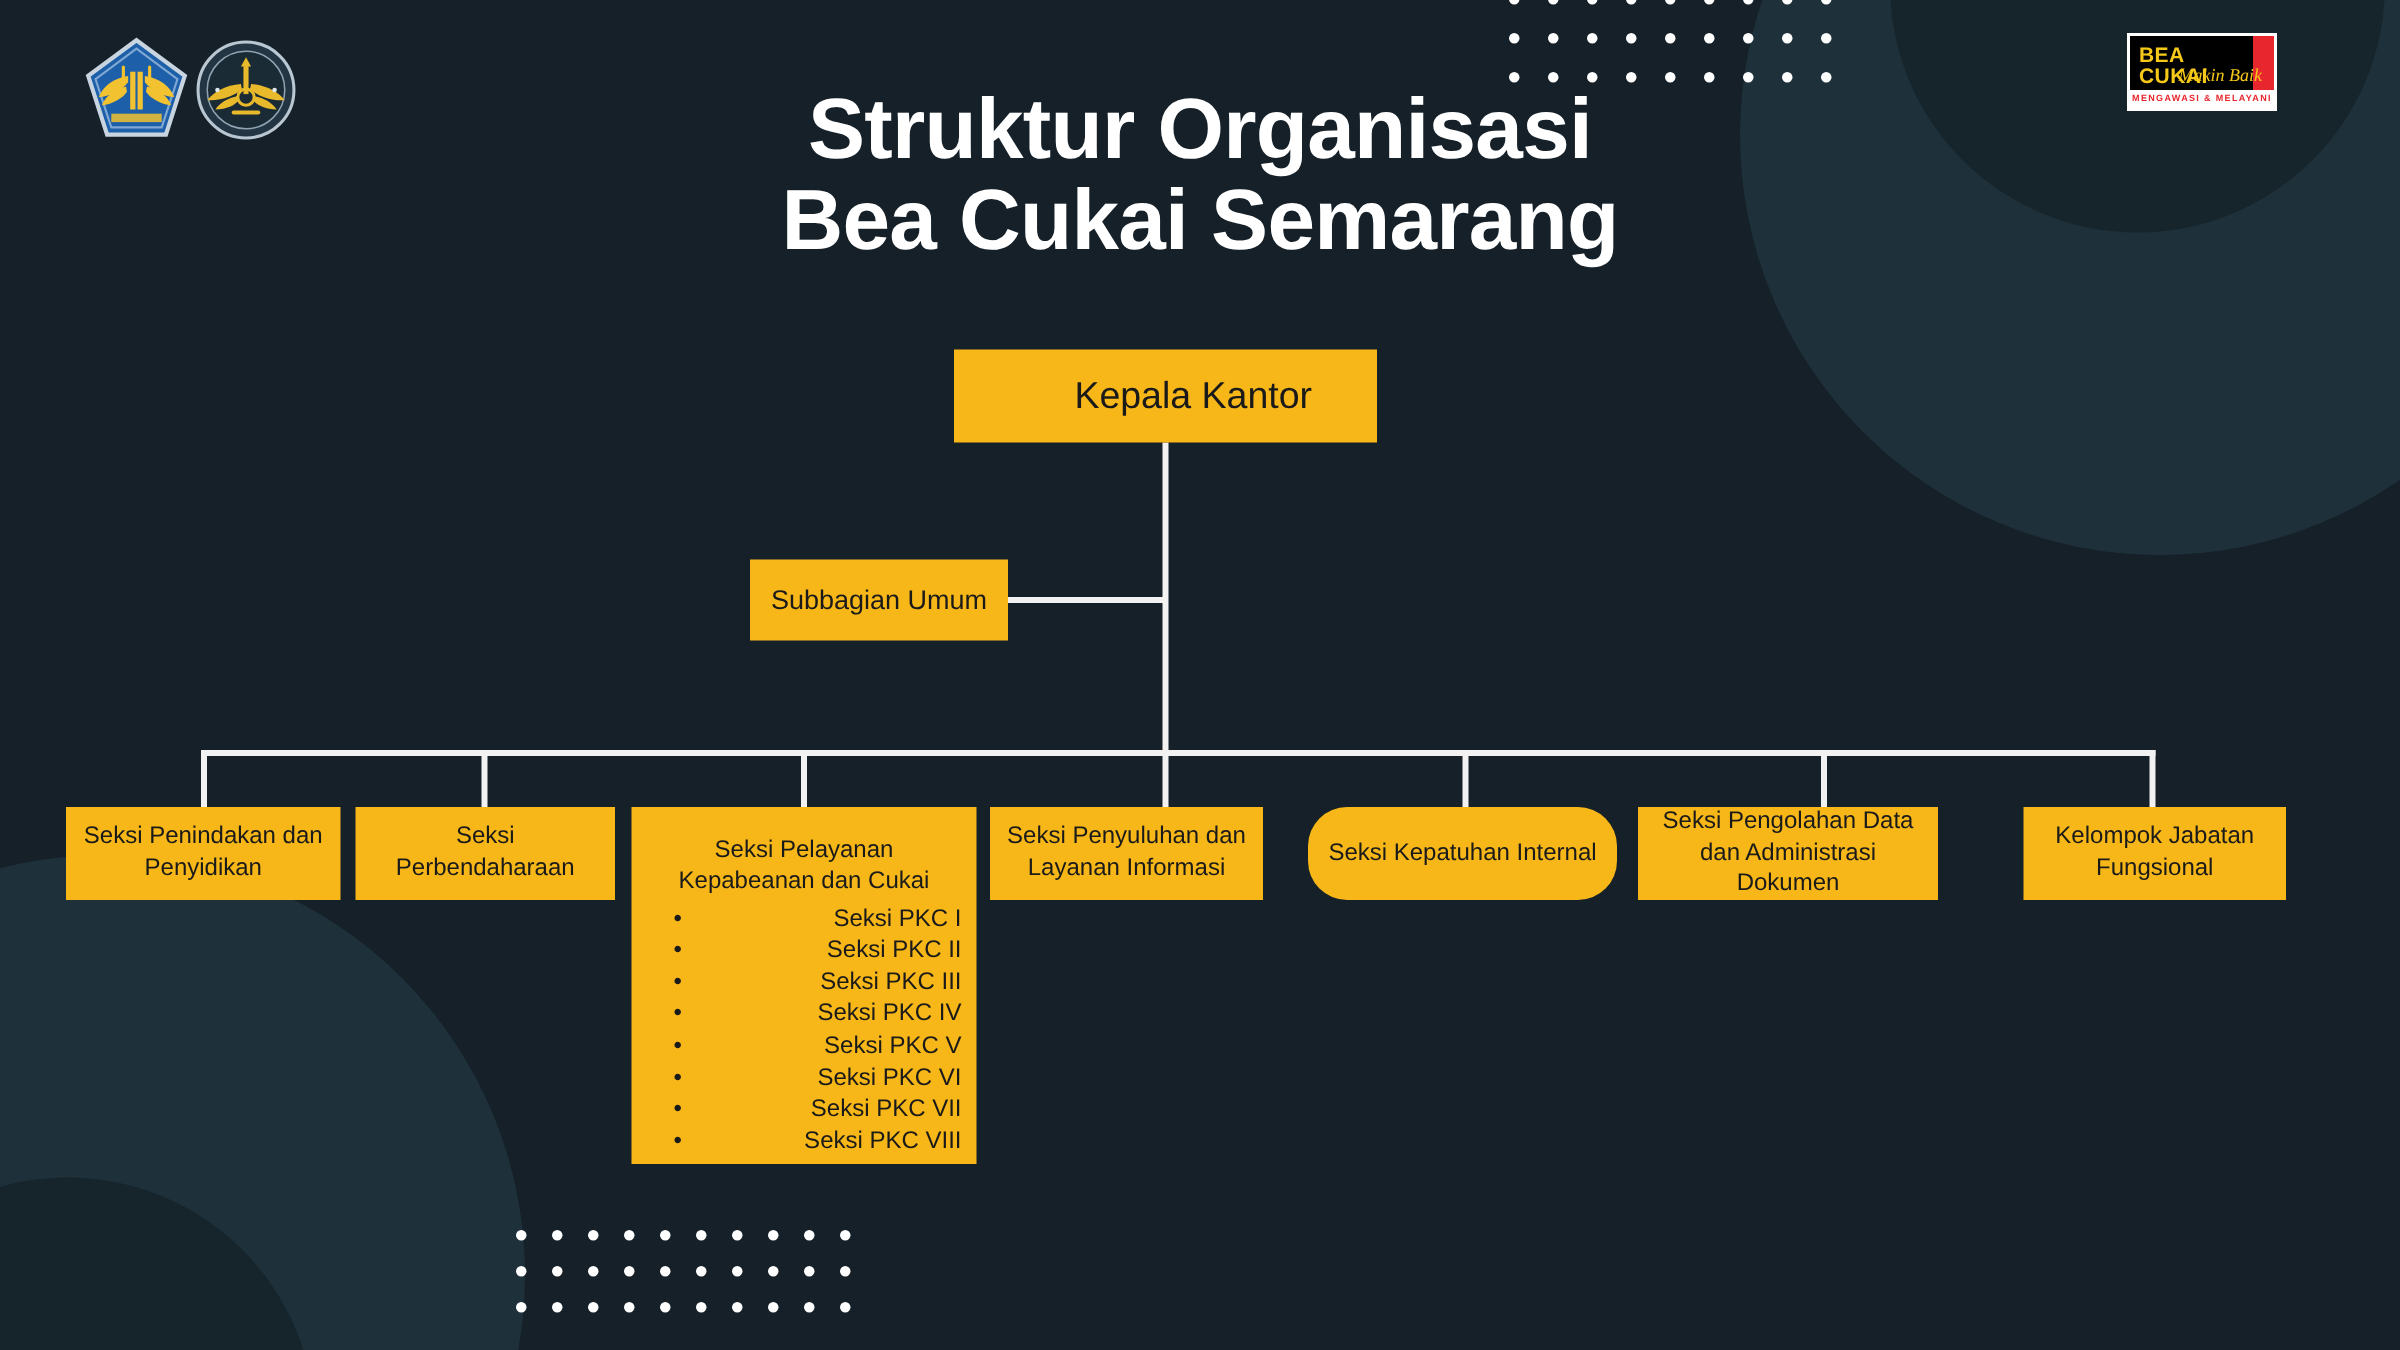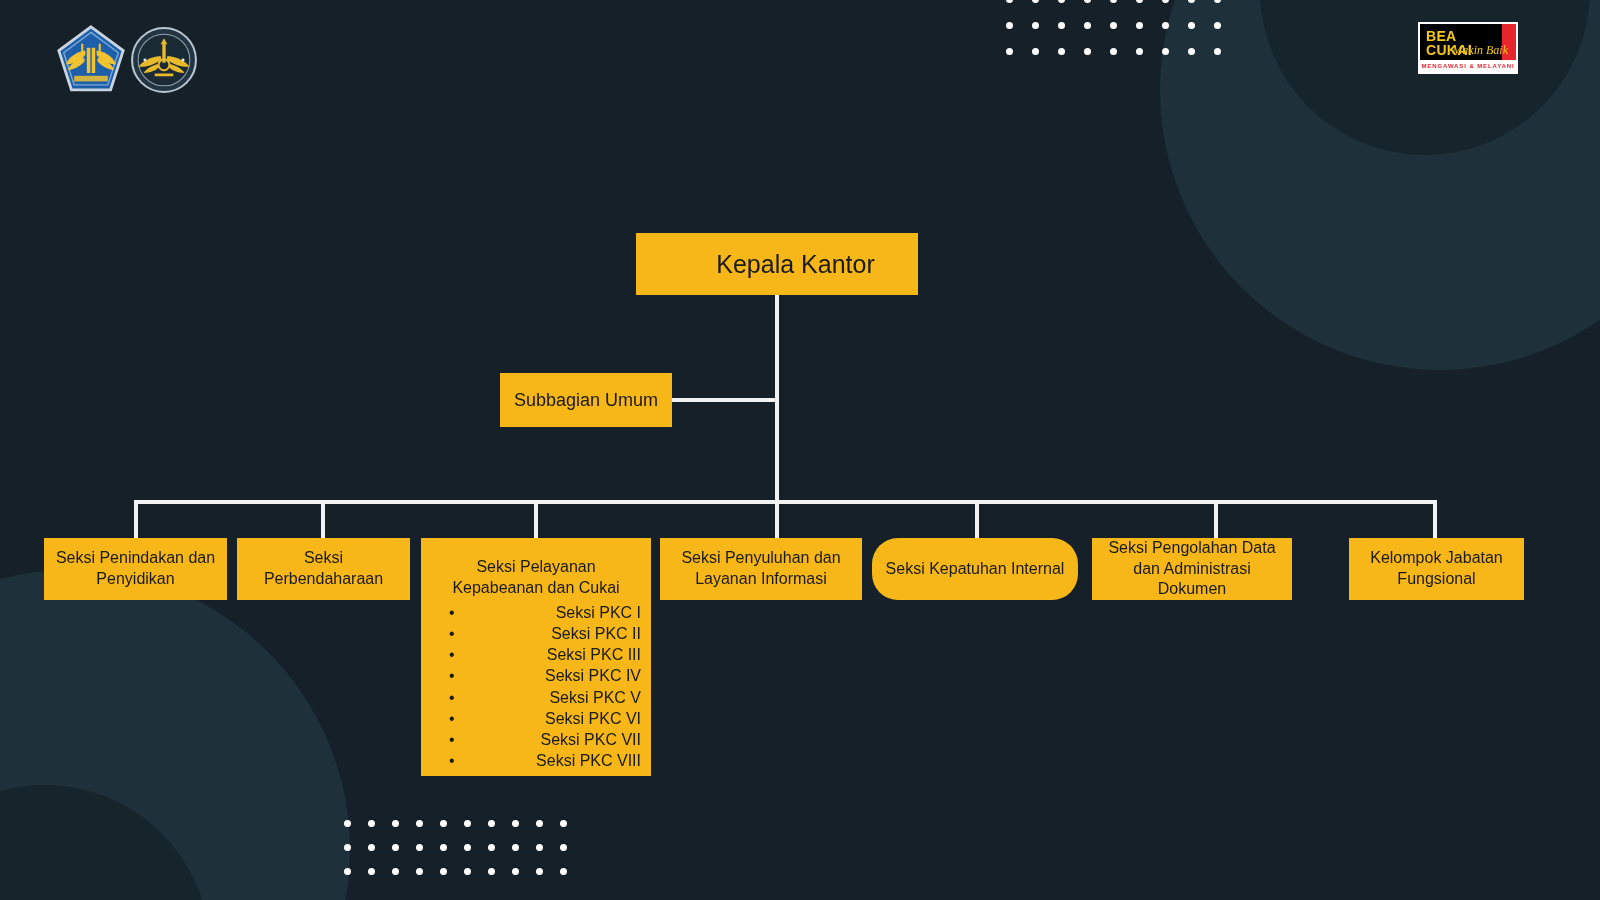--- a/index.html
+++ b/index.html
@@ -229,20 +229,24 @@
     <circle cx="78" cy="50" r="2.2" fill="#dfe8ef"></circle>
   </svg>
 
   <div id="logo-bc-makin-baik">
     <div class="red-strip"></div>
     <div class="bc-title">BEA CUKAI</div>
     <div class="bc-tag">Makin Baik</div>
     <div class="bc-foot">MENGAWASI &amp; MELAYANI</div>
   </div>
 
+  <h1 id="page-title">
+    <span class="line">Struktur Organisasi</span>
+    <span class="line">Bea Cukai Semarang</span>
+  </h1>
 
   <div class="line-v" style="left:775px; top:295px; height:209px;"></div>
   <div class="line-h" style="left:670px; top:398px; width:107px;"></div>
   <div class="line-h" style="left:134px; top:500px; width:1303px;"></div>
 
   <div class="line-v" style="left:134px; top:500px; height:40px;"></div>
   <div class="line-v" style="left:321px; top:500px; height:40px;"></div>
   <div class="line-v" style="left:534px; top:500px; height:40px;"></div>
   <div class="line-v" style="left:775px; top:500px; height:40px;"></div>
   <div class="line-v" style="left:975px; top:500px; height:40px;"></div>
@@ -272,21 +276,21 @@
       <li>Seksi PKC II</li>
       <li>Seksi PKC III</li>
       <li>Seksi PKC IV</li>
       <li>Seksi PKC V</li>
       <li>Seksi PKC VI</li>
       <li>Seksi PKC VII</li>
       <li>Seksi PKC VIII</li>
     </ul>
   </div>
 
-  <div class="node leaf" id="node-penyuluhan" style="left:660px; width:202px;">
+  <div class="node leaf" id="node-penyuluhan" style="left:660px; width:182px;">
     <span>Seksi Penyuluhan dan Layanan Informasi</span>
   </div>
 
   <div class="node leaf" id="node-kepatuhan" style="left:872px; width:206px;border-radius:26px;">
     <span>Seksi Kepatuhan Internal</span>
   </div>
 
   <div class="node leaf" id="node-pengolahan" style="left:1092px; width:200px;">
     <span>Seksi Pengolahan Data dan Administrasi Dokumen</span>
   </div>

